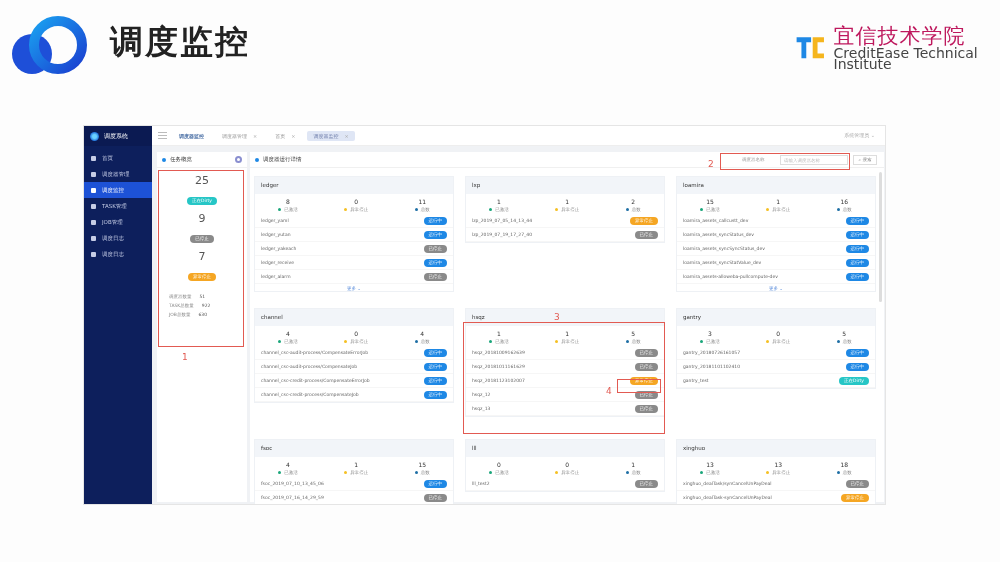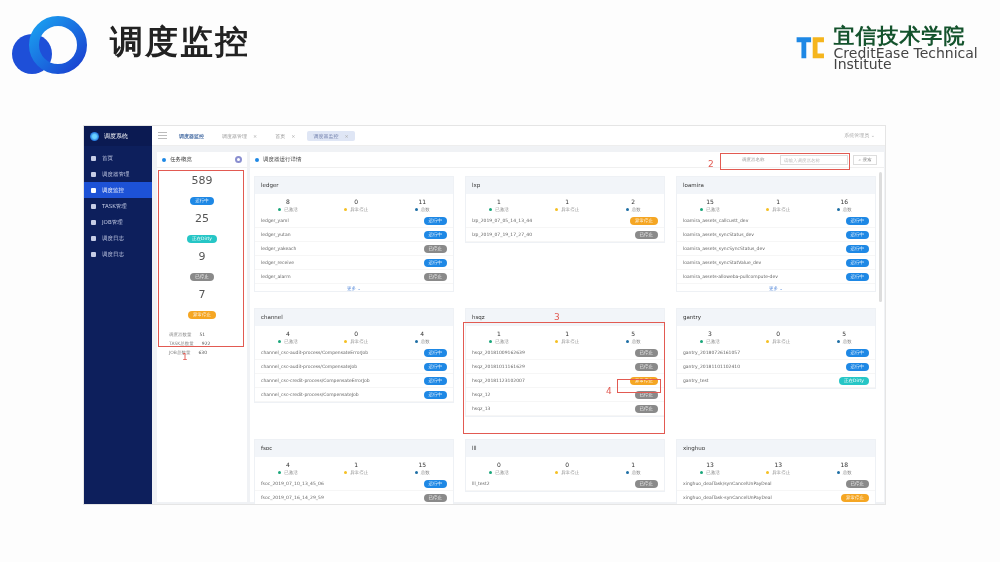--- a/index.html
+++ b/index.html
@@ -5,21 +5,21 @@
   * { box-sizing: border-box; margin: 0; padding: 0; }
   html, body { width: 1000px; height: 562px; background: #fdfdfd; overflow: hidden;
     font-family: "DejaVu Sans", "Liberation Sans", sans-serif; color: #333; }
   .slide { position: relative; width: 1000px; height: 562px; background: #fdfdfd; }
 
   
   .slide-logo { position: absolute; left: 6px; top: 14px; width: 84px; height: 62px; }
   .slide-title { position: absolute; left: 110px; top: 20px; font-size: 33px; font-weight: bold; color: #222; letter-spacing: 2px; }
   .brand { position: absolute; left: 795px; top: 24px; display: flex; align-items: center; }
   .brand-mark { width: 38px; height: 36px; margin-right: 8px; }
-  .brand-text-cn { font-size: 21px; font-weight: bold; color: #14532d; letter-spacing: 1px; line-height: 24px; }
+  .brand-text-cn { font-size: 21px; font-weight: normal; color: #be185d; letter-spacing: 1px; line-height: 24px; }
   .brand-text-en { font-size: 14px; color: #444; line-height: 11px; }
 
   
   .app { position: absolute; left: 83px; top: 125px; width: 803px; height: 380px; background: #f0f2f5; overflow: hidden; border: 1px solid #e5e5e5; }
   .sidebar { position: absolute; left: 0; top: 0; width: 68px; height: 100%; background: #0d1f5c; }
   .sb-head { height: 20px; display: flex; align-items: center; padding-left: 6px; color: #fff; font-size: 6px; background: #0b1a52; }
   .sb-head .logo-dot { width: 9px; height: 9px; border-radius: 50%; background: radial-gradient(circle, #6ad0ff 30%, #1e6fd9 70%); margin-right: 5px; }
   .sb-item { height: 16px; display: flex; align-items: center; padding-left: 7px; color: #c6cde6; font-size: 5.5px; }
   .sb-item .ic { width: 5px; height: 5px; background: #c6cde6; margin-right: 6px; border-radius: 1px; }
   .sb-item.active { background: #1d52d6; color: #fff; }
@@ -158,21 +158,20 @@
         </span>
       <span class="user-menu"><span>系统管理员</span> ⌄</span>
     </div>
 
     <div class="overview">
       <div class="panel-head">
           <span class="dot"></span>
           <span>任务概览</span>
         </div>
       <span class="gear"></span>
-      <div class="ov-stat"><div class="ov-num">589</div><span class="badge b-run">运行中</span></div>
       <div class="ov-stat"><div class="ov-num">25</div><span class="badge b-dirty">正在Dirty</span></div>
       <div class="ov-stat"><div class="ov-num">9</div><span class="badge b-stop">已停止</span></div>
       <div class="ov-stat"><div class="ov-num">7</div><span class="badge b-err">异常停止</span></div>
       <div class="ov-meta">
         <div><span>调度器数量</span><span class="v">51</span></div>
         <div><span>TASK总数量</span><span class="v">922</span></div>
         <div><span>JOB总数量</span><span class="v">630</span></div>
       </div>
     </div>
 

